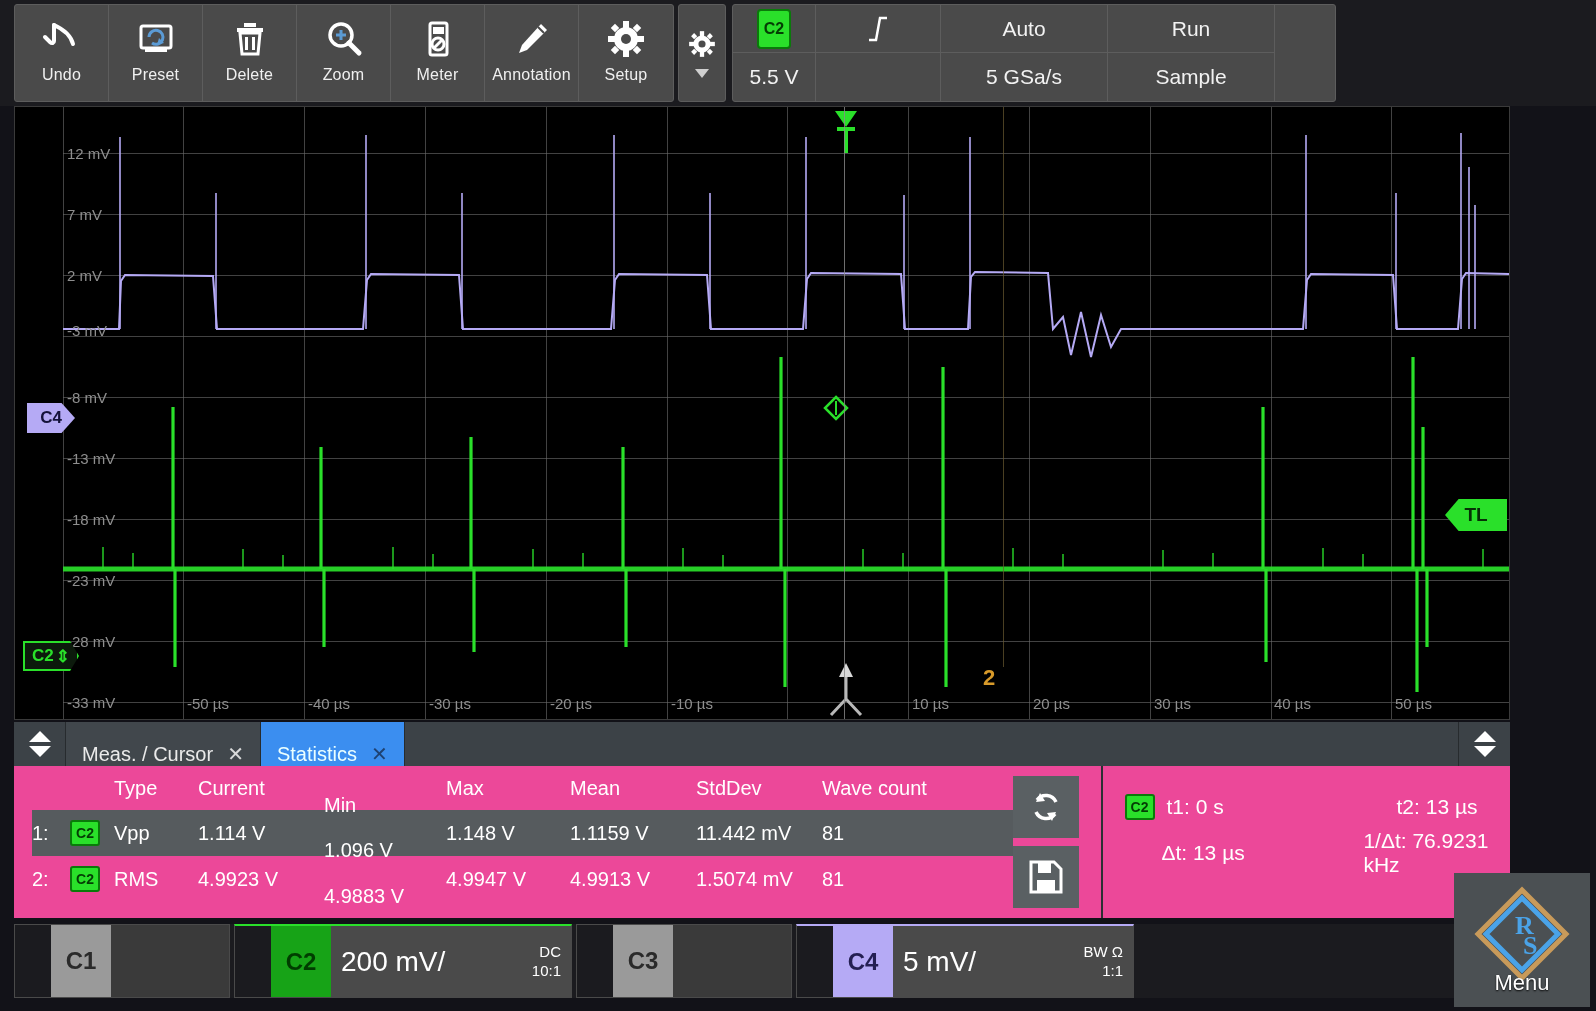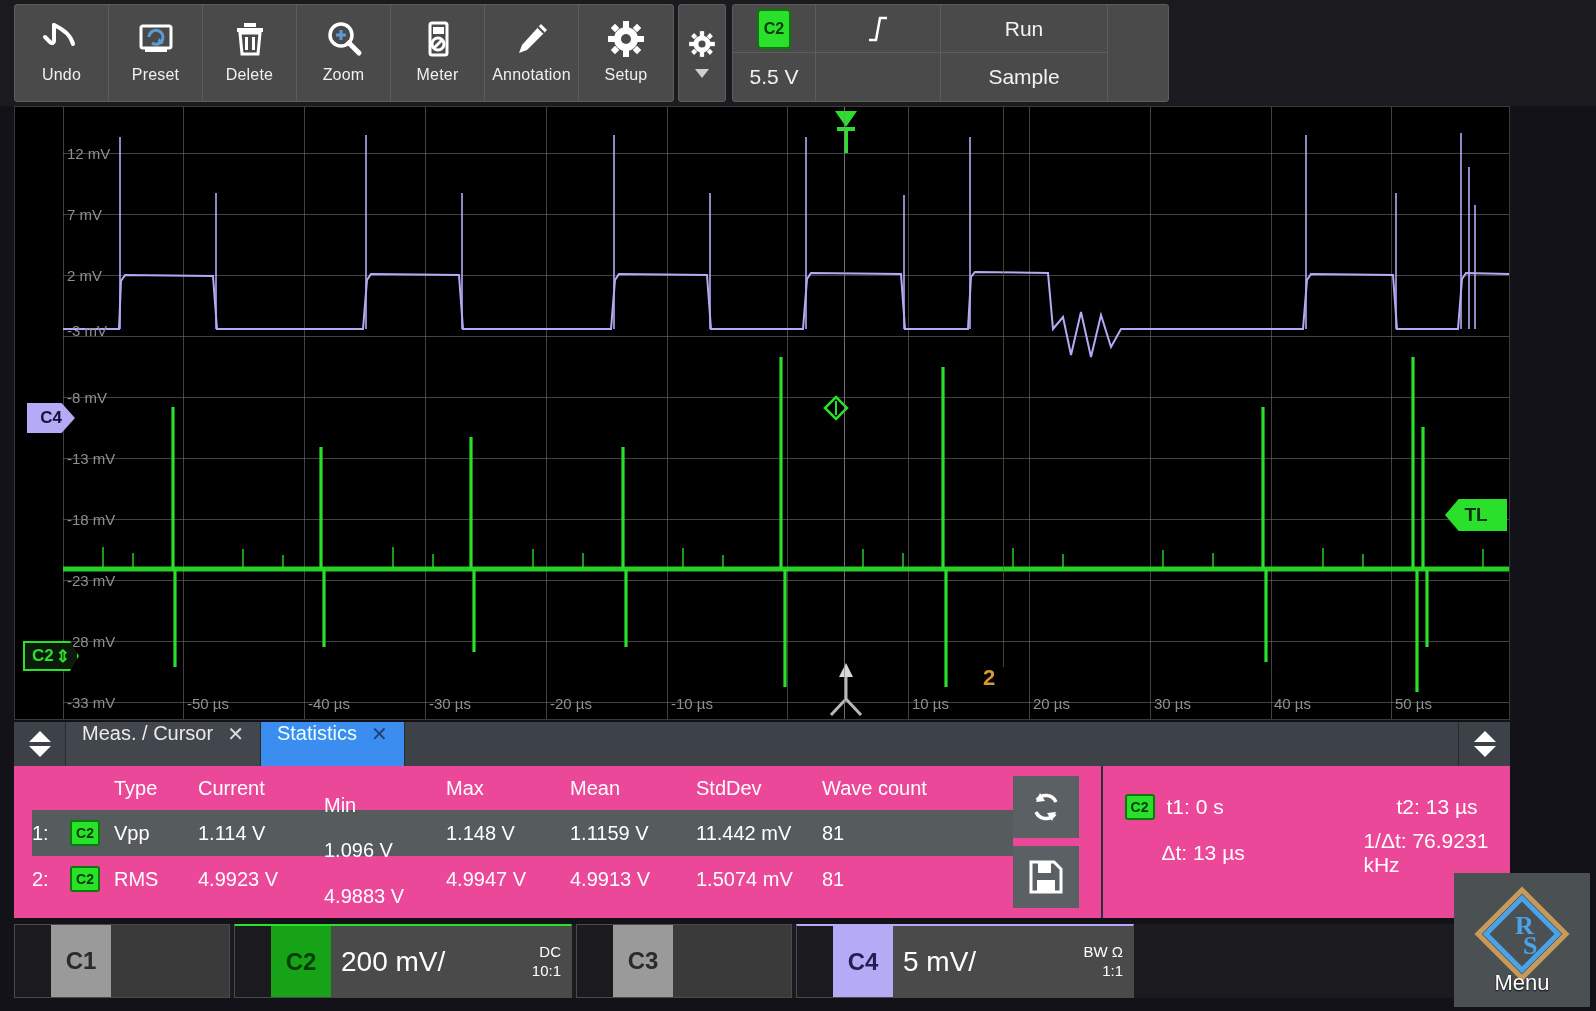--- a/index.html
+++ b/index.html
@@ -87,21 +87,21 @@
   .cur2-label{ position:absolute; left:920px; top:558px; color:#d89a2a; font-size:22px; font-weight:bold;}
 
   
   .tabbar{
     position:absolute; left:14px; top:722px; width:1496px; height:44px;
     background:#3c4247; display:flex; align-items:stretch;
   }
   .tab-arrows{ width:52px; display:flex;align-items:center;justify-content:center; flex-direction:column; gap:2px;
                border-right:1px solid #272b2e; cursor:pointer;}
   .tab{
-    display:flex;align-items:flex-start; gap:14px; padding:0 16px; cursor:pointer;
+    display:flex;align-items:flex-end; gap:14px; padding:0 16px; cursor:pointer;
     border-right:1px solid #272b2e; font-size:20px;
   }
   .tab.inactive{ background:#41474c; color:#eaeaea; }
   .tab.active{ background:#3b8ef0; color:#eaffff; }
   .tab .x{ font-size:20px; opacity:.9; }
   .tab.active .x{ color:#1b3a66; }
   .tab-fill{ flex:1; background:#3c4247; }
   .tab-arrows-r{ width:52px; display:flex;align-items:center;justify-content:center; flex-direction:column; gap:2px;
                  border-left:1px solid #272b2e; cursor:pointer;}
 
@@ -291,20 +291,24 @@
 
         <div class="sg-col">
           <div class="sg-top sg-cell" style="width:124px">
             <svg width="26" height="30" viewBox="0 0 26 30">
               <path d="M4 26 L11 26 L15 4 L22 4" stroke="#fff" stroke-width="2.5" fill="none"></path>
             </svg>
           </div>
           <div class="sg-bot sg-cell" style="width:124px"></div>
         </div>
 
+        <div class="sg-col">
+          <div class="sg-top sg-cell" style="width:166px">Auto</div>
+          <div class="sg-bot sg-cell" style="width:166px">5 GSa/s</div>
+        </div>
 
 
         <div class="sg-col">
           <div class="sg-top sg-cell" style="width:166px">Run</div>
           <div class="sg-bot sg-cell" style="width:166px">Sample</div>
         </div>
 
         <div class="sg-col">
           <div class="sg-merge sg-cell" style="width:60px"></div>
         </div>

